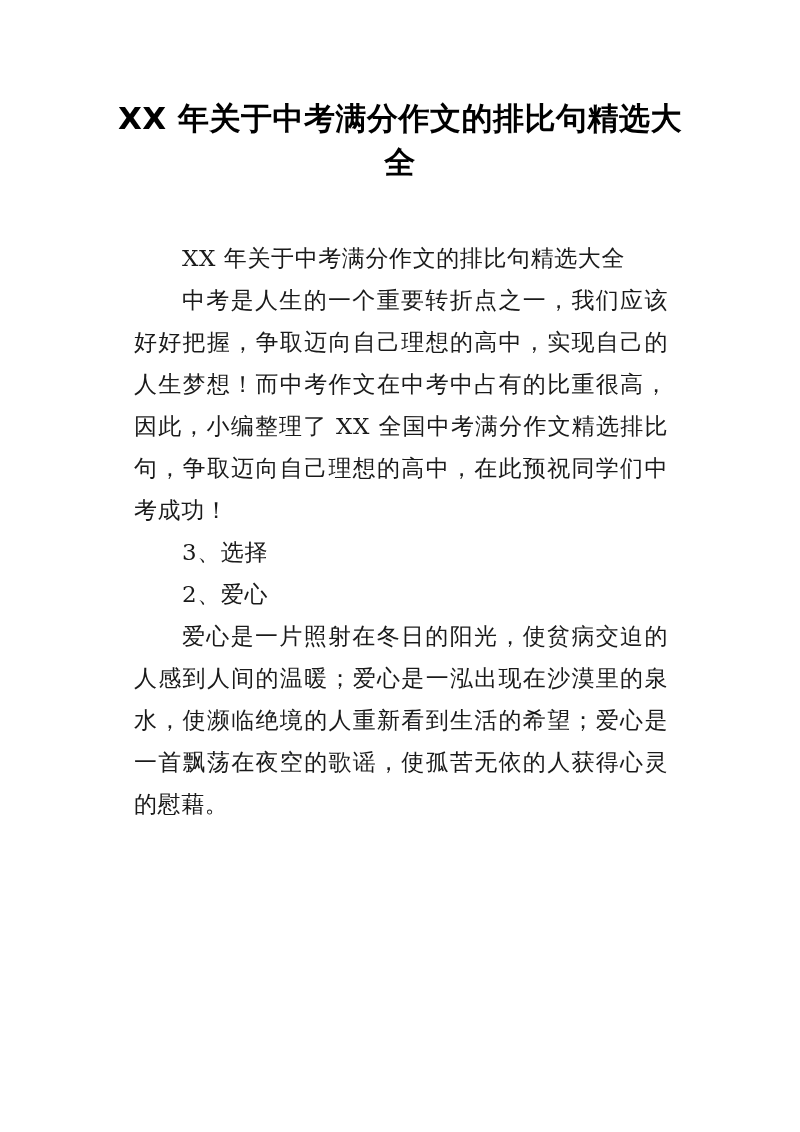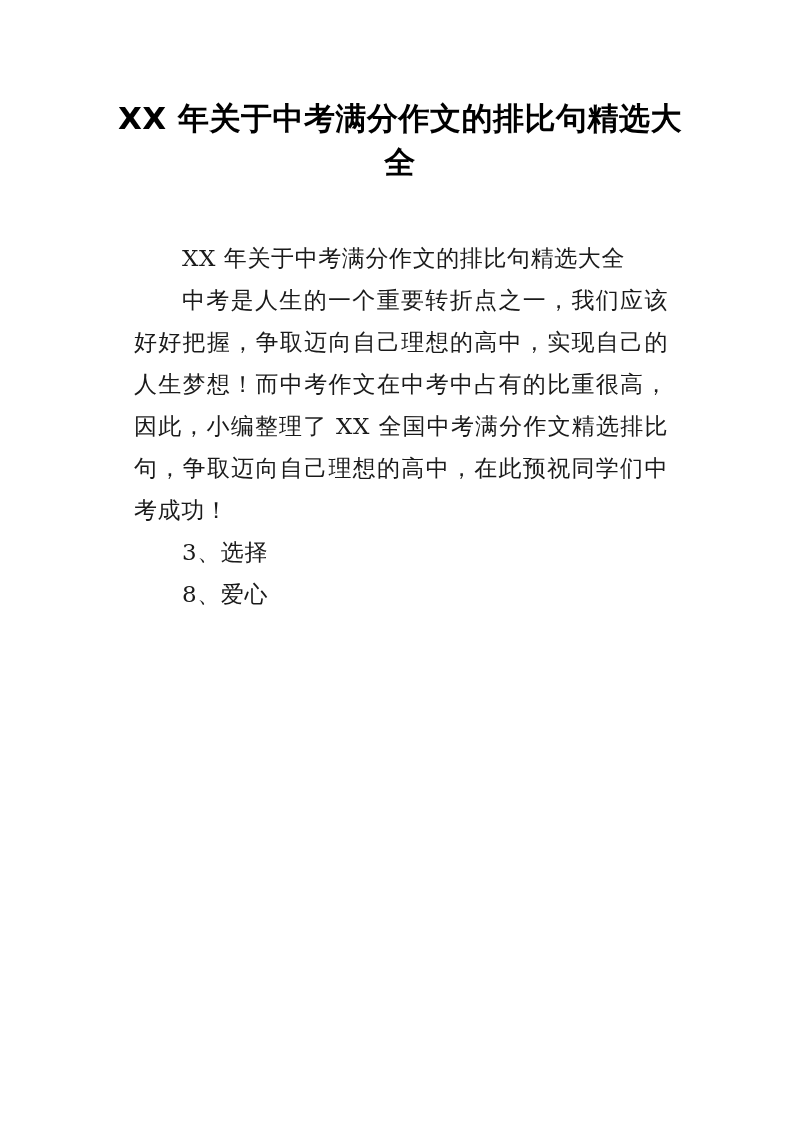--- a/index.html
+++ b/index.html
@@ -58,15 +58,16 @@
 </head>
 <body>
 
 <div class="page">
   <h1 class="title">XX 年关于中考满分作文的排比句精选大全</h1>
 
   <div class="body">
     <p class="para">XX 年关于中考满分作文的排比句精选大全</p>
     <p class="para">中考是人生的一个重要转折点之一，我们应该好好把握，争取迈向自己理想的高中，实现自己的人生梦想！而中考作文在中考中占有的比重很高，因此，小编整理了 XX 全国中考满分作文精选排比句，争取迈向自己理想的高中，在此预祝同学们中考成功！</p>
     <p class="para">3、选择</p>
-    <p class="para">8、爱心</p>
+    <p class="para">2、爱心</p>
+    <p class="para">爱心是一片照射在冬日的阳光，使贫病交迫的人感到人间的温暖；爱心是一泓出现在沙漠里的泉水，使濒临绝境的人重新看到生活的希望；爱心是一首飘荡在夜空的歌谣，使孤苦无依的人获得心灵的慰藉。</p>
   </div>
 </div>
 
 </body></html>

